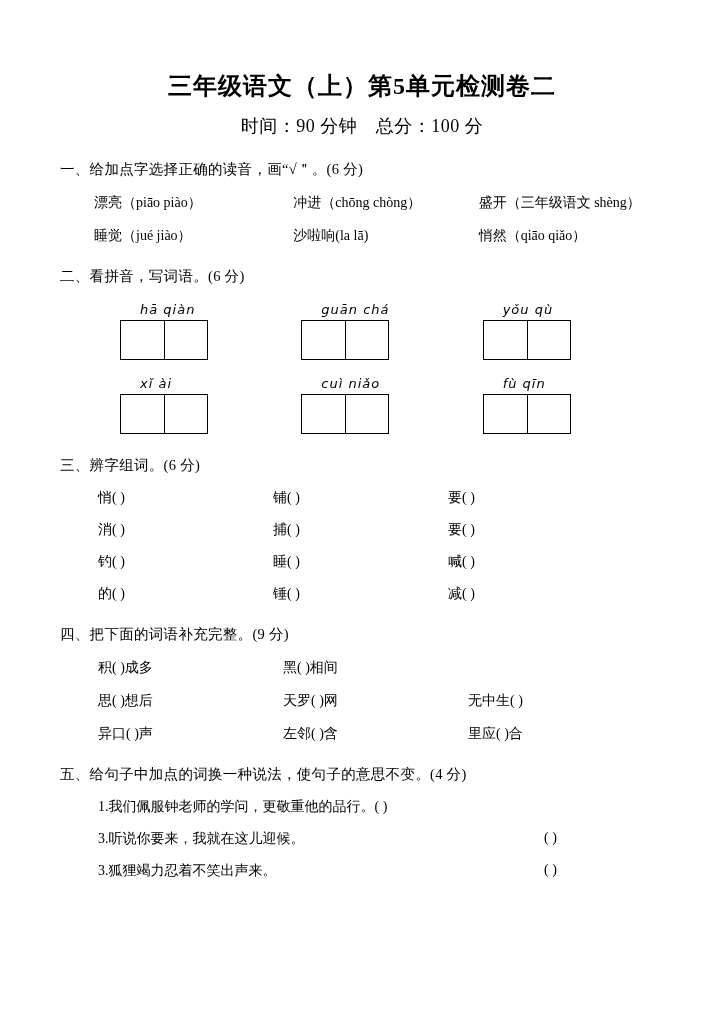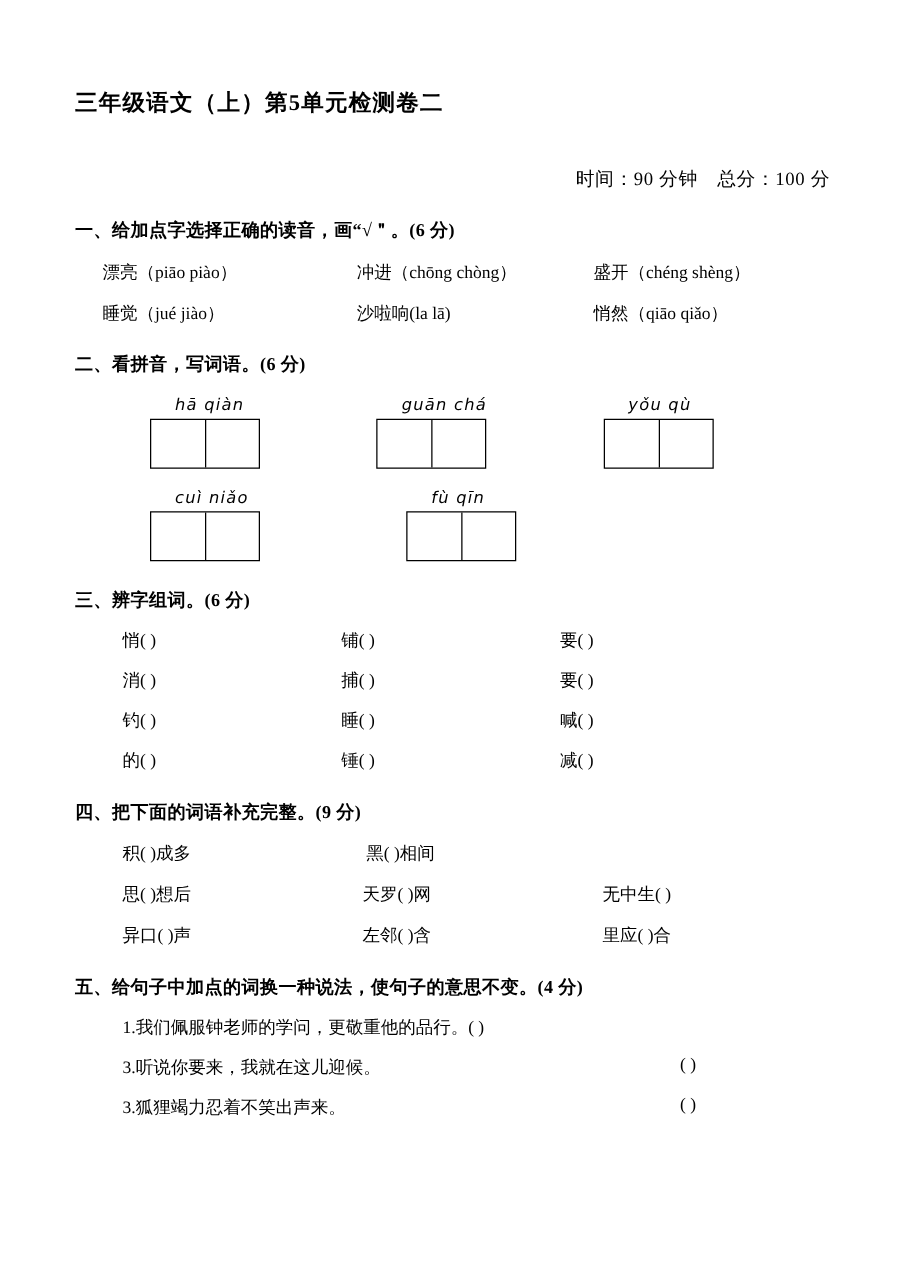--- a/index.html
+++ b/index.html
@@ -16,47 +16,47 @@
     overflow: hidden;
   }
   .page {
     width: 724px;
     height: 1024px;
     position: relative;
     box-sizing: border-box;
     padding: 0 60px;
   }
   .title {
-    text-align: left;
-    font-size: 18px;
+    text-align: center;
+    font-size: 24px;
     font-weight: bold;
     margin-top: 70px;
     letter-spacing: 1px;
   }
   .subtitle {
-    text-align: right;
-    font-size: 15px;
-    margin-top: 40px;
+    text-align: center;
+    font-size: 18px;
+    margin-top: 12px;
     letter-spacing: 0.5px;
   }
   .section-head {
     font-size: 14.5px;
-    font-weight: bold;
+    font-weight: normal;
     margin-top: 22px;
     margin-bottom: 6px;
     letter-spacing: 0.3px;
   }
   
   .s1row {
     display: flex;
     font-size: 14px;
     margin-top: 15px;
     padding-left: 22px;
   }
-  .s1row > div:nth-child(1) { width: 215px; }
+  .s1row > div:nth-child(1) { width: 215px; margin-left: 12px; }
   .s1row > div:nth-child(2) { width: 200px; }
   .s1row > div:nth-child(3) { width: 200px; }
 
   
   .s2group {
     margin-top: 16px;
     display: flex;
     padding-left: 60px;
   }
   .s2cell {
@@ -96,21 +96,20 @@
   .s3row > div {
     width: 175px;
   }
 
   
   .s4row {
     display: flex;
     font-size: 14px;
     margin-top: 15px;
     padding-left: 38px;
-    gap: 10px;
   }
   .s4row > div {
     width: 185px;
   }
 
   
   .s5row {
     font-size: 14px;
     margin-top: 14px;
     padding-left: 38px;
@@ -125,21 +124,21 @@
 
 <div class="page">
 
   <div class="title">三年级语文（上）第5单元检测卷二</div>
   <div class="subtitle">时间：90 分钟　总分：100 分</div>
 
   <div class="section-head">一、给加点字选择正确的读音，画“√＂。(6 分)</div>
   <div class="s1row">
     <div>漂亮（piāo  piào）</div>
     <div>冲进（chōng  chòng）</div>
-    <div>盛开（chéng  shèng）</div>
+    <div>盛开（三年级语文  shèng）</div>
   </div>
   <div class="s1row">
     <div>睡觉（jué  jiào）</div>
     <div>沙啦响(la  lā)</div>
     <div>悄然（qiāo  qiǎo）</div>
   </div>
 
   <div class="section-head">二、看拼音，写词语。(6 分)</div>
 
   <div class="s2group">
@@ -161,20 +160,27 @@
       <div class="s2label">yǒu  qù</div>
       <div class="boxes">
         <div class="b"></div>
         <div class="b"></div>
       </div>
     </div>
   </div>
 
   <div class="s2group">
     <div class="s2cell">
+      <div class="s2label">xǐ  ài</div>
+      <div class="boxes">
+        <div class="b"></div>
+        <div class="b"></div>
+      </div>
+    </div>
+    <div class="s2cell">
       <div class="s2label">cuì  niǎo</div>
       <div class="boxes">
         <div class="b"></div>
         <div class="b"></div>
       </div>
     </div>
     <div class="s2cell">
       <div class="s2label">fù  qīn</div>
       <div class="boxes">
         <div class="b"></div>

